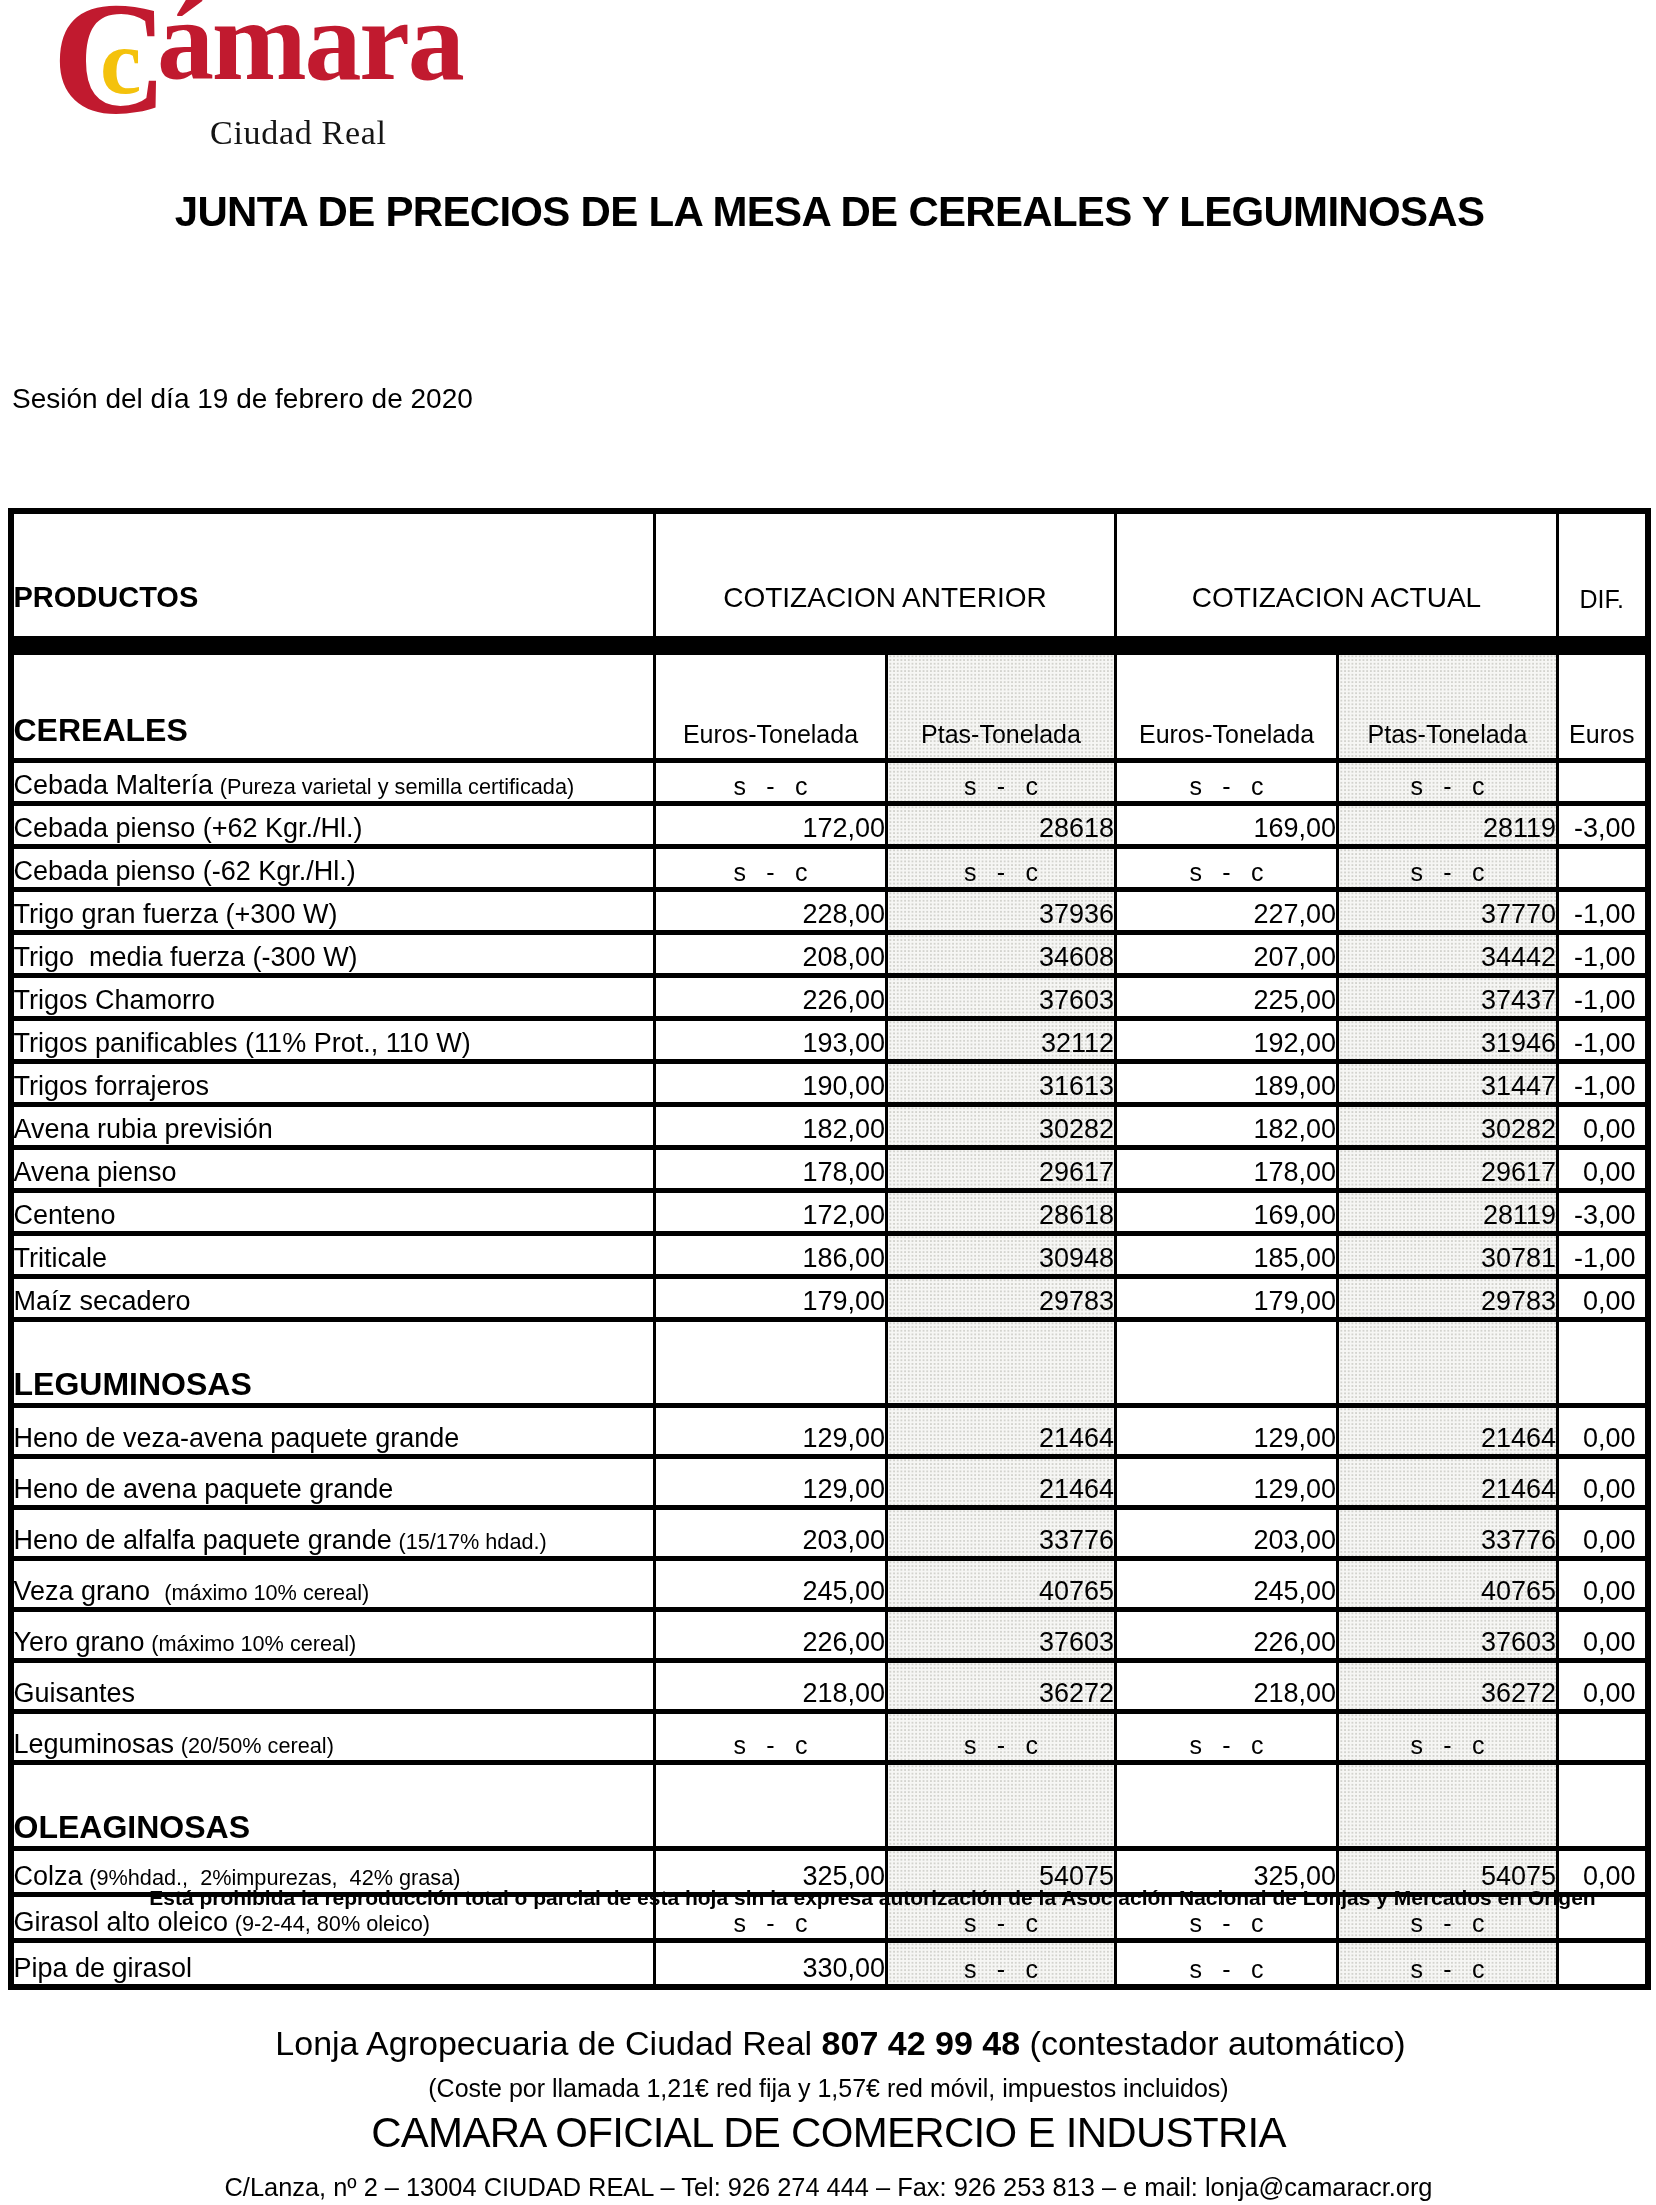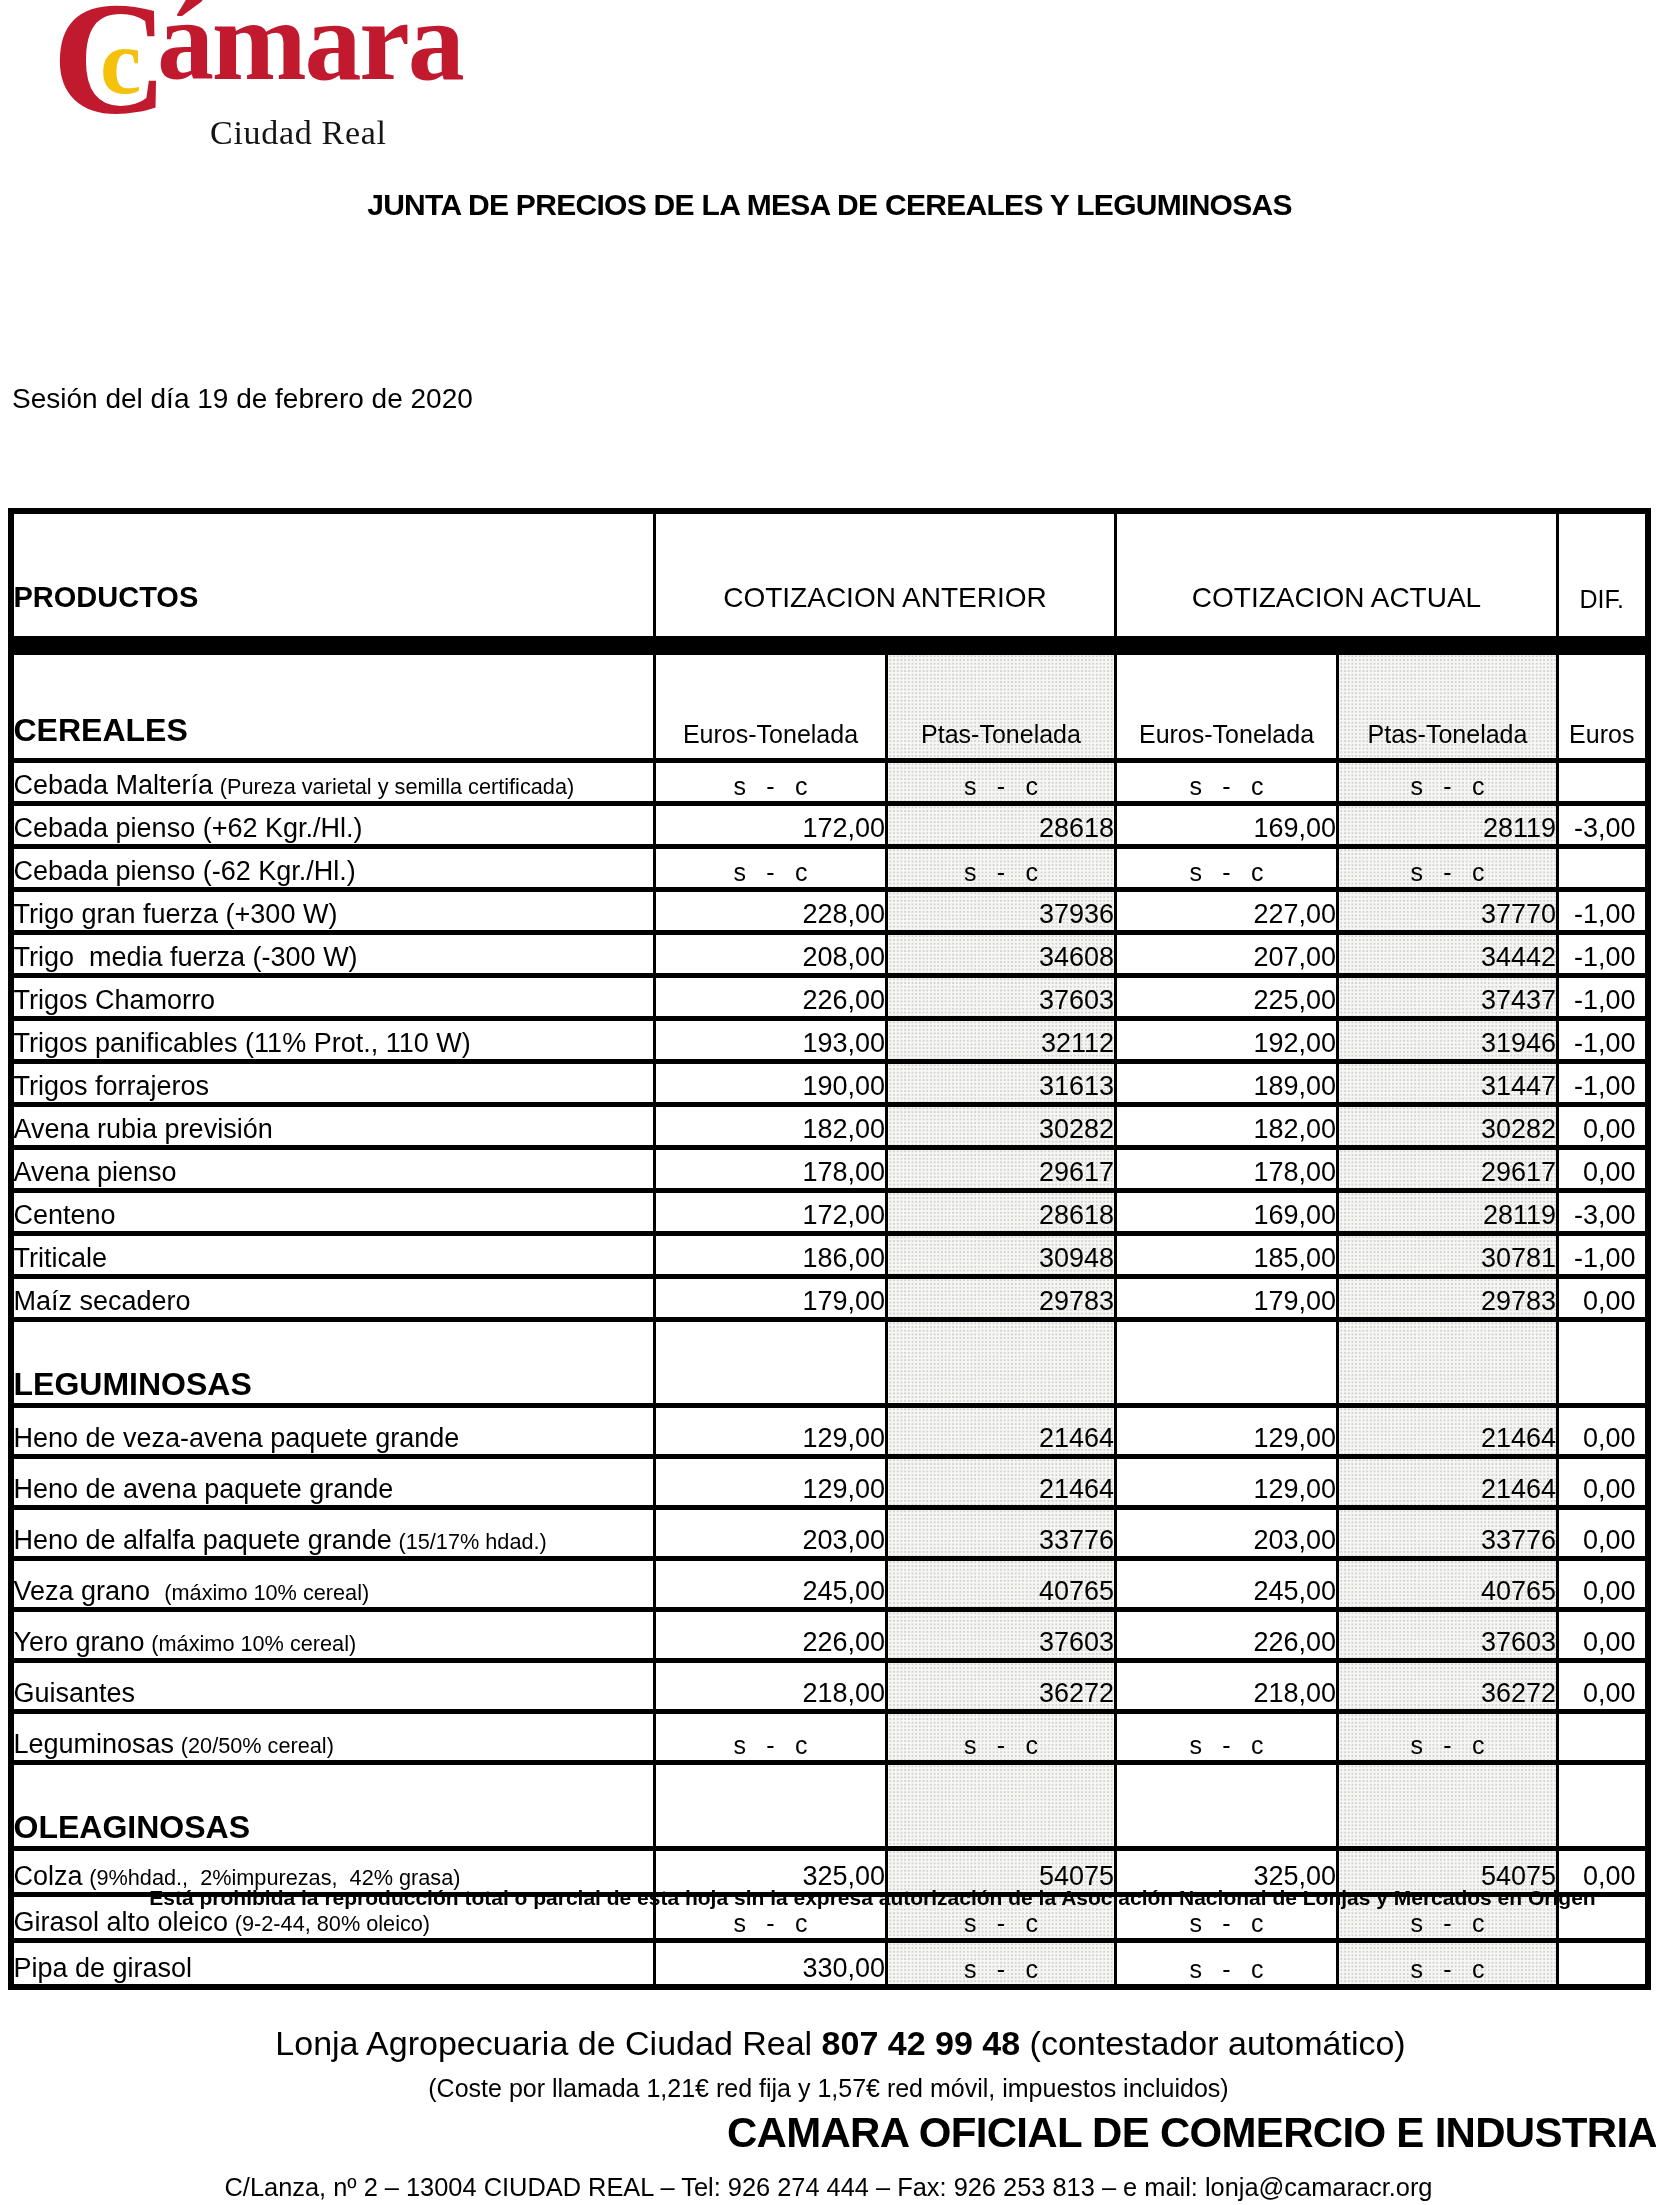--- a/index.html
+++ b/index.html
@@ -32,21 +32,21 @@
   }
   .logo-sub{
     position:absolute;left:179px;top:111px;
     font-family:"Liberation Serif", serif;
     font-size:34px;color:#151515;letter-spacing:0.7px;
   }
 
   
   .doc-title{
     position:absolute;top:188px;left:45px;width:1569px;
-    text-align:center;font-size:30px;font-weight:bold;
+    text-align:center;font-size:42px;font-weight:bold;
     letter-spacing:-0.7px;white-space:nowrap;
   }
   .session-line{
     position:absolute;top:383px;left:12px;
     font-size:28px;
   }
 
   
   .price-table{
     position:absolute;left:7.5px;top:508px;
@@ -98,21 +98,21 @@
     position:absolute;top:2024px;left:0;width:100%;
     text-align:center;font-size:34px;white-space:pre;margin-left:12px;
   }
   .lonja-line .phone{font-weight:bold;}
   .cost-line{
     position:absolute;top:2074px;left:0;width:100%;
     text-align:center;font-size:25px;
   }
   .chamber-line{
     position:absolute;top:2109px;left:0;width:100%;
-    text-align:right;font-size:42px;font-weight:bold;letter-spacing:-0.7px;
+    text-align:center;font-size:42px;font-weight:normal;letter-spacing:-0.7px;
   }
   .address-line{
     position:absolute;top:2173px;left:0;width:100%;
     text-align:center;font-size:25.4px;
   }
 </style>
 </head>
 <body>
 
 <div class="page">

